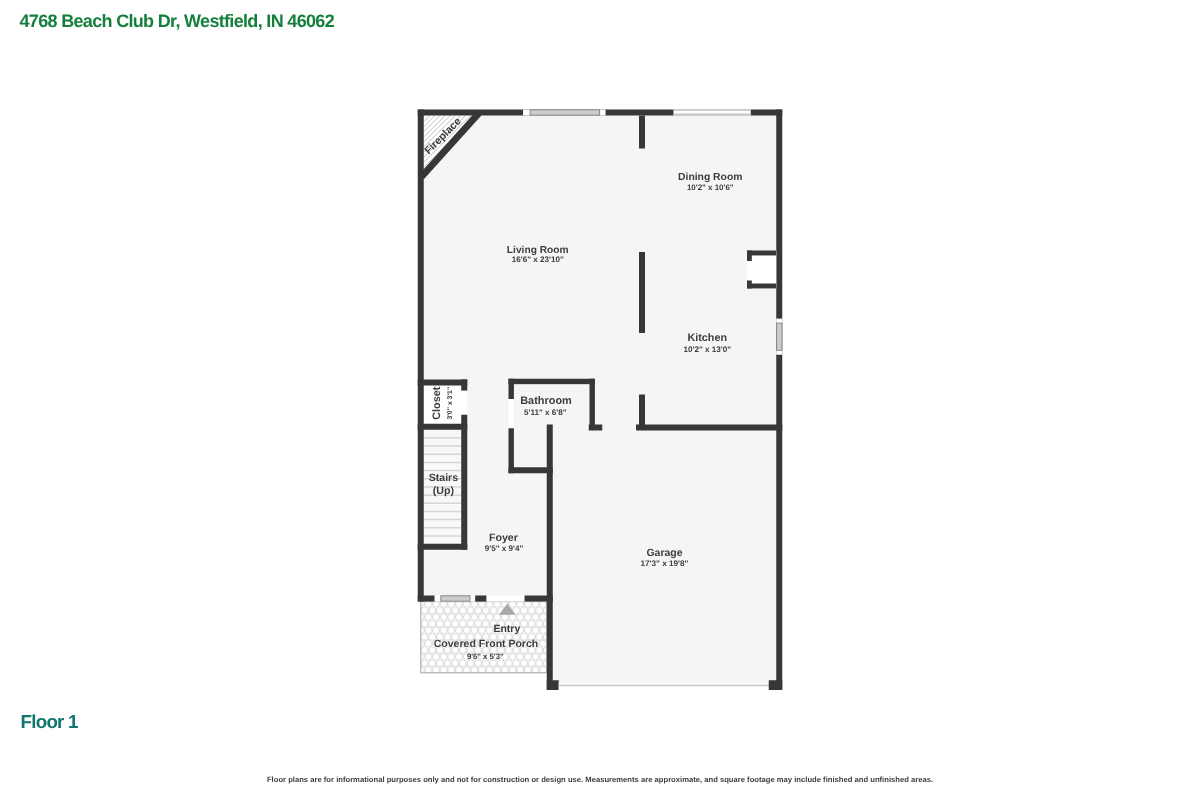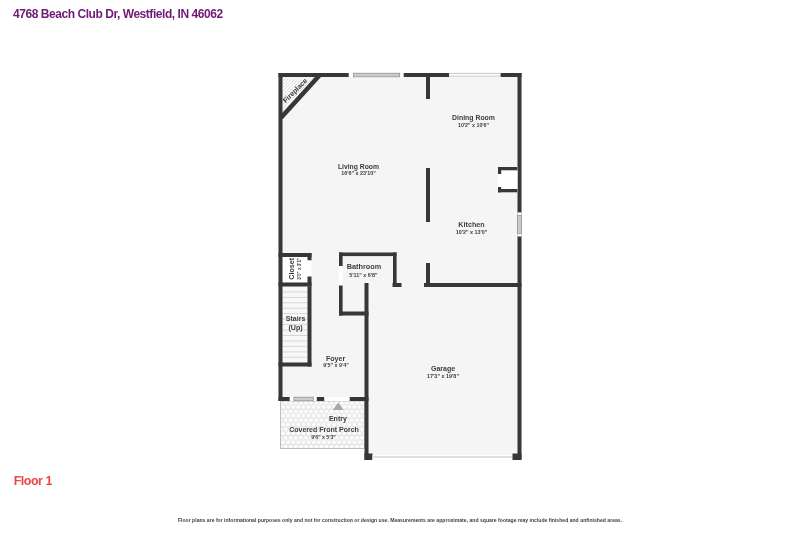--- a/index.html
+++ b/index.html
@@ -1,18 +1,18 @@
 <!DOCTYPE html>
 <html><head>
 <meta charset="utf-8">
 <style>
   html,body{margin:0;padding:0;background:#ffffff;width:800px;height:533px;overflow:hidden;}
   body{font-family:"Liberation Sans", sans-serif;position:relative;}
-  .title{position:absolute;left:13px;top:7.6px;font-size:12px;font-weight:bold;color:#701a75;letter-spacing:-0.45px;line-height:1;}
-  .floor{position:absolute;left:13.7px;top:474.9px;font-size:12.5px;font-weight:bold;color:#ef4444;letter-spacing:-0.5px;line-height:1;}
+  .title{position:absolute;left:13px;top:7.6px;font-size:12px;font-weight:bold;color:#15803d;letter-spacing:-0.45px;line-height:1;}
+  .floor{position:absolute;left:13.7px;top:474.9px;font-size:12.5px;font-weight:bold;color:#0f766e;letter-spacing:-0.5px;line-height:1;}
   .disclaimer{position:absolute;left:0;top:517.9px;width:800px;text-align:center;font-size:5.1px;font-weight:600;color:#3d3d3d;line-height:1;}
   svg{position:absolute;left:0;top:0;}
   text{fill:#3c3c3c;font-family:"Liberation Sans", sans-serif;}
   .rn{font-weight:bold;}
   .rd{font-weight:bold;}
 </style>
 </head>
 <body>
 
 <div class="title">4768 Beach Club Dr, Westfield, IN 46062</div>

